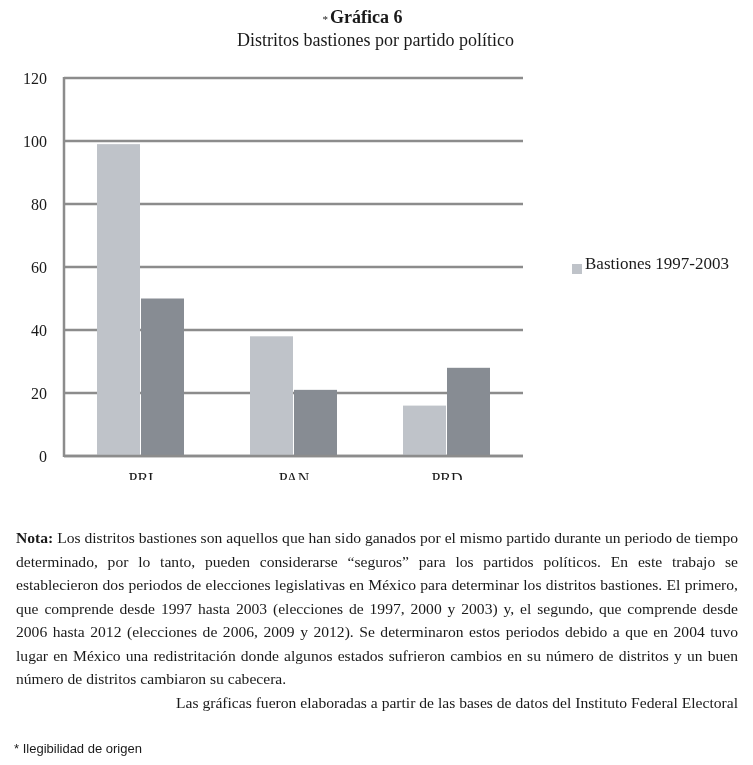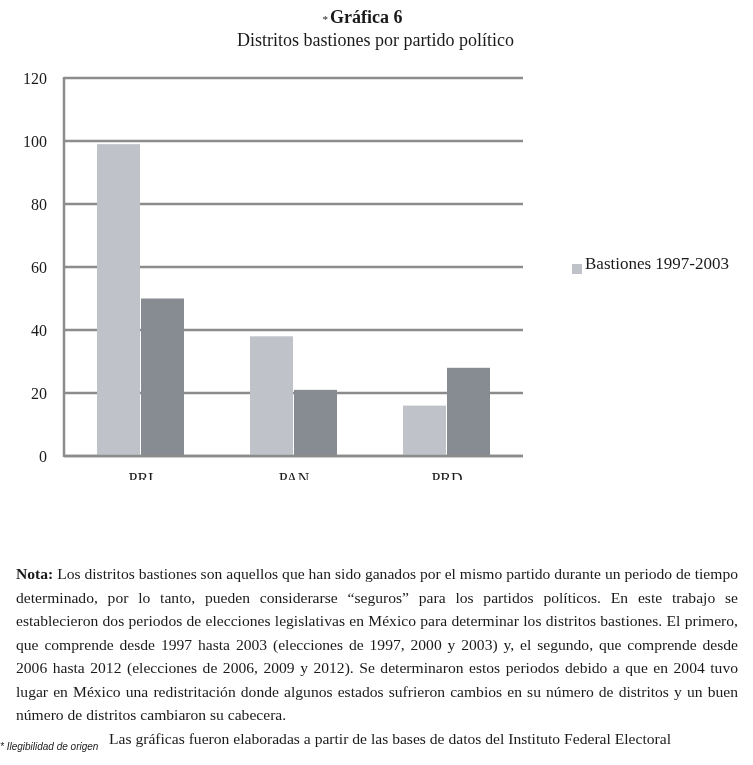--- a/index.html
+++ b/index.html
@@ -10,24 +10,24 @@
     .title-1 { font-size: 18px; font-weight: bold; line-height: 22px; }
     .title-1 .star { font-size: 11px; vertical-align: top; position: relative; top: 2px; margin-right: 2px; font-weight: normal; }
     .title-2 { font-size: 18px; line-height: 24px; margin-left: 26px; }
     #chart-svg { position: absolute; left: 0; top: 0; }
     .tick-label { font-family: "Liberation Serif", serif; font-size: 16px; fill: #1a1a1a; }
     .cat-label { font-family: "Liberation Serif", serif; font-size: 16px; fill: #1a1a1a; }
     .legend { position: absolute; left: 560px; top: 252px; font-family: "Liberation Serif", serif; font-size: 17px; }
     .legend-item { display: flex; align-items: flex-end; height: 22px; margin-bottom: 23px; padding-left: 12px; }
     .legend-swatch { width: 10px; height: 10px; margin-right: 3px; display: inline-block; }
     .note { position: absolute; left: 16px; top: 526px; width: 722px; font-family: "Liberation Serif", serif;
-            font-size: 15.6px; line-height: 23.5px; text-align: justify; margin-top: 36px; }
+            font-size: 15.6px; line-height: 23.5px; text-align: justify; }
     .note b { font-weight: bold; }
-    .note-line2 { text-indent: 26px; text-align: center; }
-    .footnote { position: absolute; left: 0; top: 741px; font-family: "Liberation Sans", sans-serif; font-size: 10px; font-style: italic; }
+    .note-line2 { text-indent: 26px; text-align: right; }
+    .footnote { position: absolute; left: 14px; top: 741px; font-family: "Liberation Sans", sans-serif; font-size: 13px; }
   </style>
 </head>
 <body>
 
 <div class="title-block">
   <div class="title-1"><span class="star">*</span><span>Gráfica 6</span></div>
   <div class="title-2">Distritos bastiones por partido político</div>
 </div>
 
 <svg id="chart-svg" width="753" height="480">

